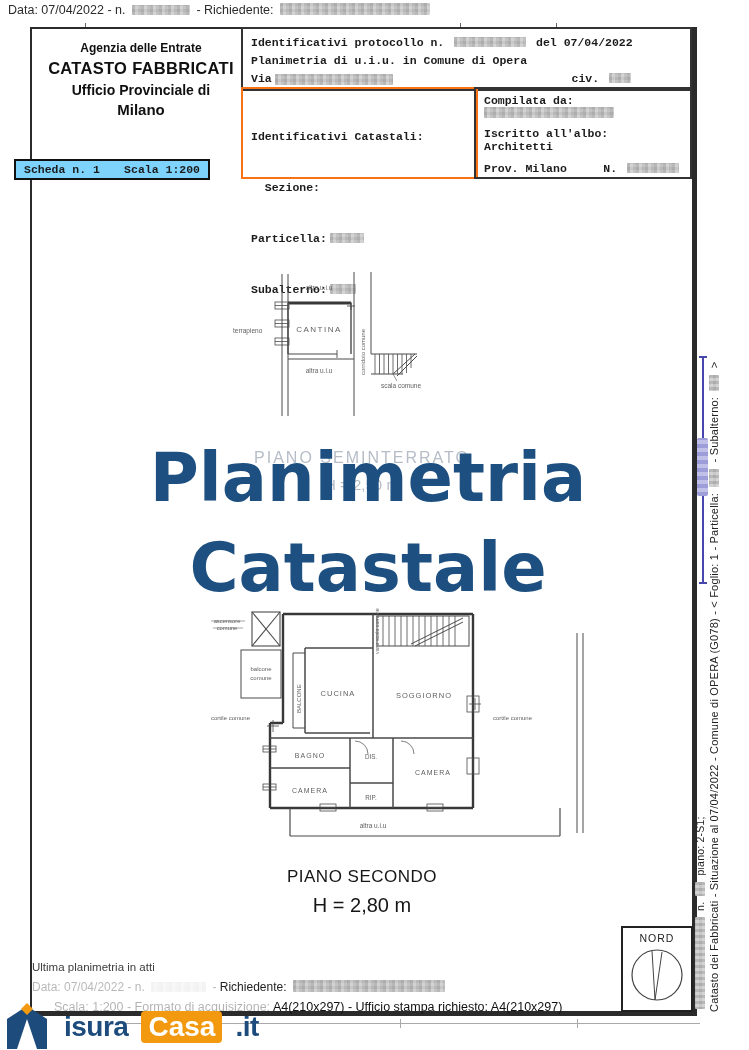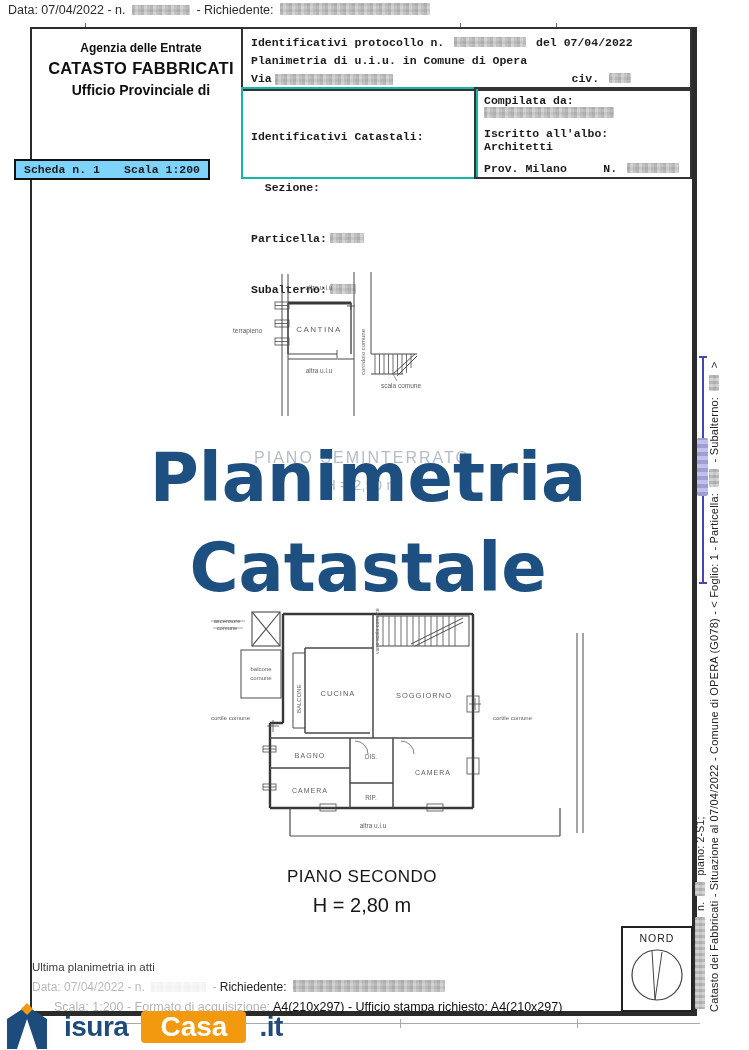--- a/index.html
+++ b/index.html
@@ -32,21 +32,21 @@
   .agency .a3{font-size:14px;font-weight:bold;margin-bottom:3px;}
   .agency .a4{font-size:15px;font-weight:bold;}
 
   .mono{font-family:"Liberation Mono",monospace;font-weight:700;font-size:11.5px;color:#1c1c1c;}
 
   .decl-box{position:absolute;left:209px;top:-2px;width:431px;height:50px;border:2px solid #333;
             padding:5px 8px;line-height:18px;}
   .decl-row3{display:flex;align-items:center;}
   .decl-civ{margin-left:auto;margin-right:48px;}
 
-  .id-box{position:absolute;left:209px;top:58px;width:217px;height:78px;border:2px solid #14b8a6;
+  .id-box{position:absolute;left:209px;top:58px;width:217px;height:78px;border:2px solid #f97316;
           padding:5px 8px;line-height:17px;white-space:pre;}
   .comp-box{position:absolute;left:442px;top:58px;width:198px;height:78px;border:2px solid #333;
             padding:5px 8px;line-height:13px;}
   .comp-prov{display:flex;justify-content:space-between;align-items:center;margin-top:9px;}
 
   .scheda{position:absolute;left:-18px;top:130px;width:176px;height:15px;border:2px solid #111;
           background:#7dd3fc;display:flex;justify-content:space-between;align-items:center;
           padding:1px 8px;z-index:6;}
 
   
@@ -88,21 +88,21 @@
   .sig-blob{position:absolute;left:697px;top:438px;width:11px;height:58px;border-radius:2px;
             background:repeating-linear-gradient(0deg,#9d9dd8 0 4px,#c0c0e8 4px 8px);filter:blur(.6px);}
 
   
   .b-rule{position:absolute;left:120px;top:1023px;width:580px;height:1px;background:#a9a9a9;}
   .b-rule span{position:absolute;top:-4px;width:1px;height:9px;background:#a9a9a9;}
 
   
   .logo{position:absolute;left:2px;top:1003px;display:flex;align-items:center;z-index:9;gap:12px;}
   .logo .t{font-weight:bold;font-size:28px;letter-spacing:-.5px;}
-  .logo .casa{display:inline-block;border-radius:4px;padding:0 19px;font-weight:bold;font-size:28px;margin:0 1px;}
+  .logo .casa{display:inline-block;border-radius:4px;padding:0 7px;font-weight:bold;font-size:28px;margin:0 1px;}
 </style>
 </head>
 <body>
 
 <div class="top-meta">
   <span>Data: 07/04/2022 - n.</span>
   <span class="rd" style="width:58px"></span>
   <span>- Richiedente:</span>
   <span class="rd" style="width:150px;height:12px"></span>
 </div>
@@ -110,20 +110,21 @@
 <div class="tick" style="left:85px;top:23px;width:1px;height:9px;"></div>
 <div class="tick" style="left:460px;top:23px;width:1px;height:9px;"></div>
 <div class="tick" style="left:556px;top:23px;width:1px;height:9px;"></div>
 
 <div class="frame">
 
   <div class="agency">
     <div class="a1">Agenzia delle Entrate</div>
     <div class="a2">CATASTO FABBRICATI</div>
     <div class="a3">Ufficio Provinciale di</div>
+    <div class="a4">Milano</div>
   </div>
 
   <div class="decl-box mono">
     <div>
       <span>Identificativi protocollo n.</span>
       <span class="rd" style="width:72px"></span>
       <span>del  07/04/2022</span>
     </div>
     <div>Planimetria di u.i.u. in Comune di Opera</div>
     <div class="decl-row3">

